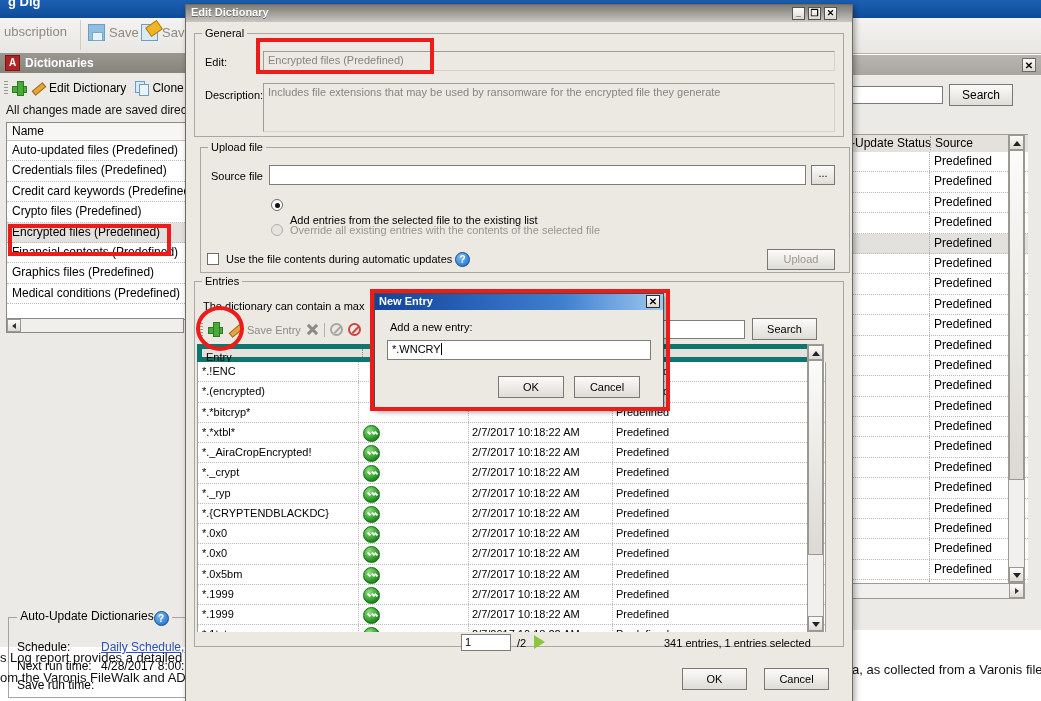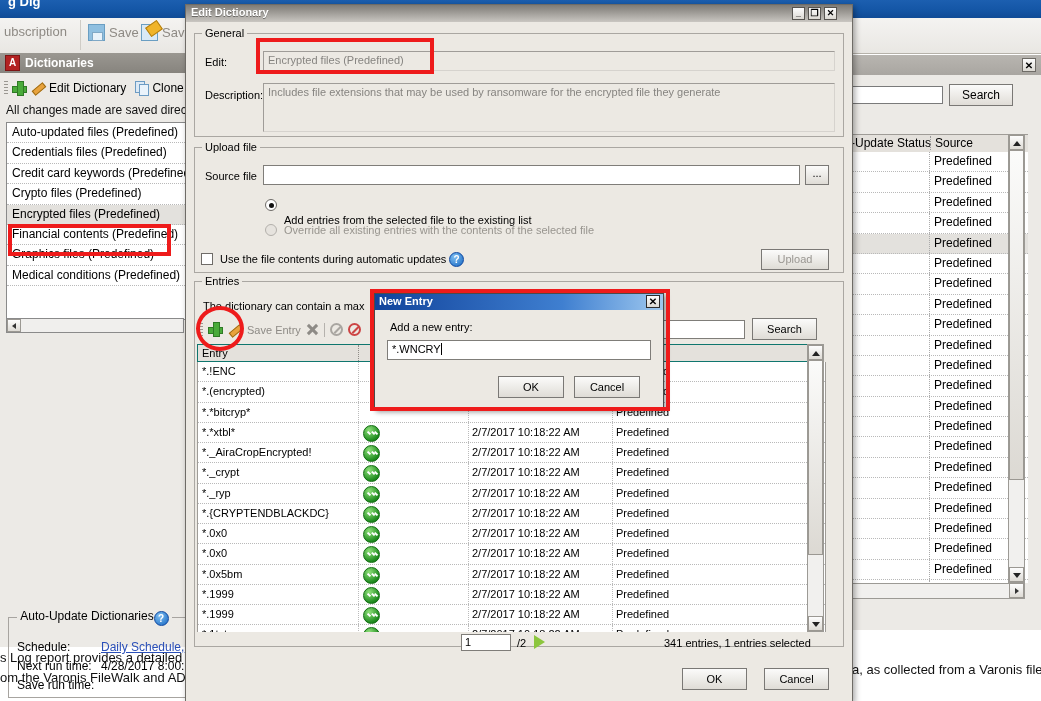--- a/index.html
+++ b/index.html
@@ -305,21 +305,21 @@
   .tb-circ.red { border-color:#cc4444; }
   .tb-circ:after{
     content:""; position:absolute; left:1px; top:4px; width:9px; height:2px;
     background:#a9a6a1; transform:rotate(-45deg);
   }
   .tb-circ.red:after{ background:#cc4444; }
 
   
   .eg-head {
     position:absolute; height:18px; background:#e4e1dc;
-    border:1px solid #0f766e; box-sizing:border-box; font-size:11px;
+    border:5px solid #0f766e; box-sizing:border-box; font-size:11px;
   }
   .eg-head .hc { position:absolute; top:2px; }
   .eg-head .div { position:absolute; top:0; bottom:0; border-left:1px dotted #8f8c87; }
   .eg-rows { position:absolute; overflow:hidden; background:#fff;
              border-left:1px solid #9f9c97; border-right:1px solid #9f9c97; }
   .eg-row { height:19.25px; position:relative; border-bottom:1px dotted #b9b9b9;
             font-size:11px; line-height:19.25px; }
   .eg-row .c-entry { position:absolute; left:4px; }
   .eg-row .c-status { position:absolute; left:165px; top:2px; }
   .eg-row .c-date { position:absolute; left:274px; }
@@ -410,20 +410,21 @@
       <span class="plus-ico"></span>
       <span class="pencil-ico"></span>
       <span>Edit Dictionary</span>
       <span class="clone-ico" style="margin-left:5px;"></span>
       <span>Clone</span>
     </div>
 
     <div class="dict-note">All changes made are saved directl</div>
 
     <div class="dict-list">
+      <div class="dl-head">Name</div>
       <div id="dict-rows">
           <div class="dl-row"><span>Auto-updated files (Predefined)</span></div>
           <div class="dl-row"><span>Credentials files (Predefined)</span></div>
           <div class="dl-row"><span>Credit card keywords (Predefined)</span></div>
           <div class="dl-row"><span>Crypto files (Predefined)</span></div>
           <div class="dl-row sel"><span>Encrypted files (Predefined)</span></div>
           <div class="dl-row"><span>Financial contents (Predefined)</span></div>
           <div class="dl-row"><span>Graphics files (Predefined)</span></div>
           <div class="dl-row"><span>Medical conditions (Predefined)</span></div>
         </div>
@@ -573,21 +574,21 @@
       <span class="lbl" style="left:10px;top:22px;">Edit:</span>
       <div class="txt-ro" style="left:68px;top:17px;width:572px;height:20px;">
         <span>Encrypted files (Predefined)</span>
       </div>
       <span class="lbl" style="left:10px;top:55px;">Description:</span>
       <div class="txt-ro" style="left:68px;top:49px;width:572px;height:49px;">
         <span>Includes file extensions that may be used by ransomware for the encrypted file they generate</span>
       </div>
     </div>
 
-    <div class="grp" style="left:8px;top:142px;width:648px;height:124px;">
+    <div class="grp" style="left:14px;top:142px;width:648px;height:124px;">
       <span class="lg">Upload file</span>
       <span class="lbl" style="left:10px;top:22px;">Source file</span>
       <div class="txt-rw" style="left:68px;top:17px;width:537px;height:20px;">
         <span></span>
       </div>
       <div class="btn" style="left:610px;top:17px;width:24px;height:20px;line-height:14px;">...</div>
 
       <span class="radio on" style="left:70px;top:51px;"></span>
       <span class="lbl" style="left:89px;top:51px;margin-top:15px;">Add entries from the selected file to the existing list</span>
 

